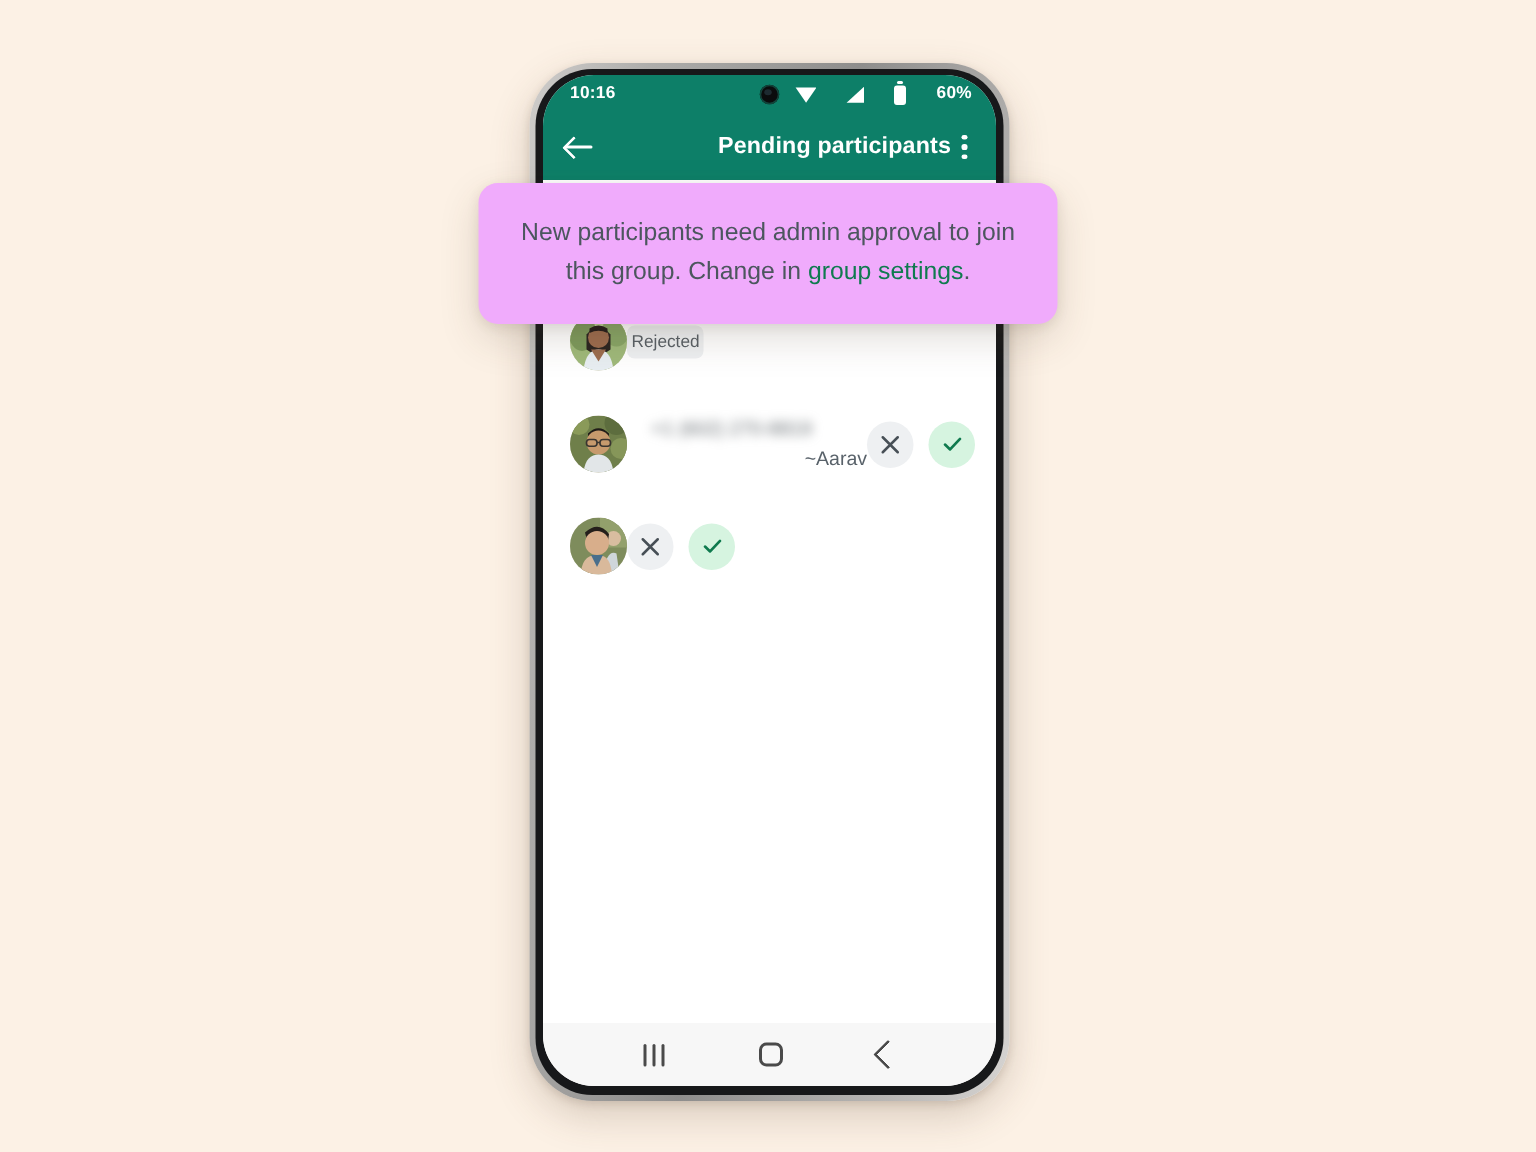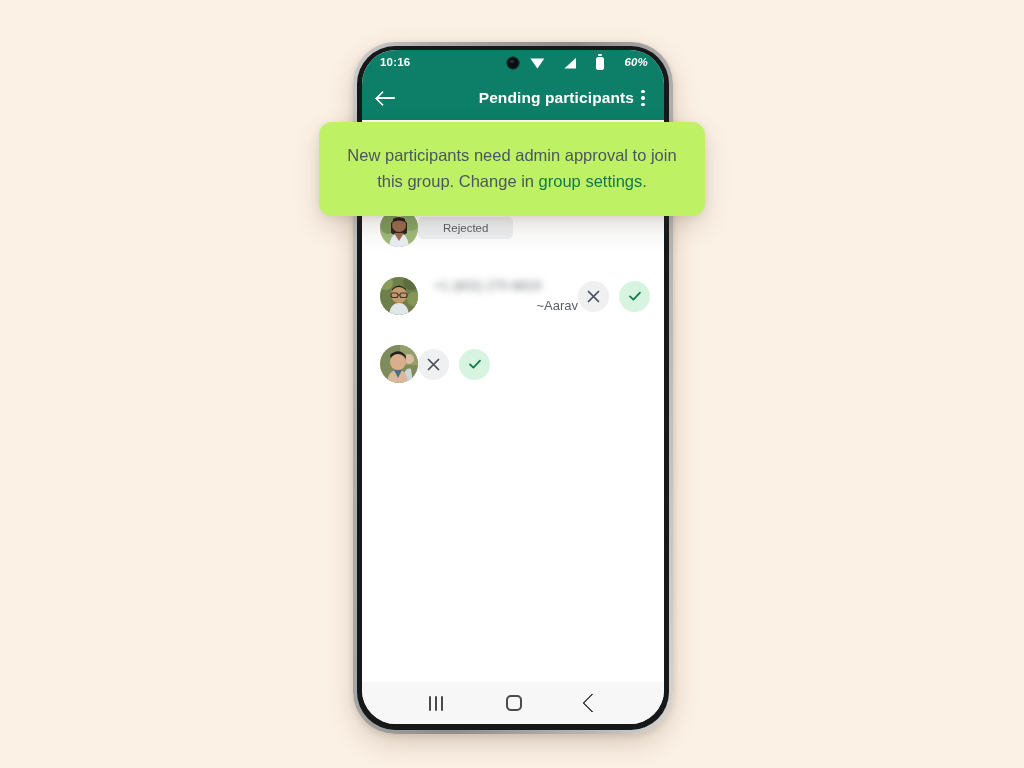--- a/index.html
+++ b/index.html
@@ -61,21 +61,20 @@
     font-weight: bold;
     letter-spacing: .2px;
     position: relative;
   }
   #status-clock { line-height: 1; }
   #status-right {
     display: flex;
     align-items: center;
     gap: 20px;
     line-height: 1;
-    font-style: italic;
   }
   #status-battery-text { font-size: 11.5px; font-weight: bold; }
 
   .punch-hole {
     position: absolute;
     left: 50%;
     top: 50%;
     transform: translate(-50%, -50%);
     width: 13px;
     height: 13px;
@@ -225,21 +224,21 @@
   }
   .sub-name {
     font-size: 13px;
     color: #59626a;
     line-height: 1.25;
   }
 
   .badge {
     flex: 0 0 auto;
     font-size: 11.5px;
-    padding: 5px 25px;
+    padding: 5px 3px;
     border-radius: 5px;
     line-height: 1.1;
     white-space: nowrap;
   }
   .badge-approved { background: #d6f4e0; color: #414b50; }
   .badge-rejected { background: #eef0f2; color: #596066; }
 
   .actions { display: flex; align-items: center; gap: 10px; flex: 0 0 auto; }
   .act-btn {
     width: 31px; height: 31px;
@@ -283,21 +282,21 @@
     transform: rotate(45deg);
     border-radius: 1px;
   }
 
   
   #tooltip {
     position: absolute;
     left: 319px;
     top: 122px;
     width: 386px;
-    background: #bef264;
+    background: #f0abfc;
     border-radius: 13px;
     padding: 21px 26px 22px 26px;
     text-align: center;
     font-size: 16.5px;
     line-height: 1.55;
     color: #4c565e;
     box-shadow: 0 10px 26px rgba(80, 60, 40, 0.17),
                 0 2px 8px rgba(80, 60, 40, 0.10);
     z-index: 20;
   }

